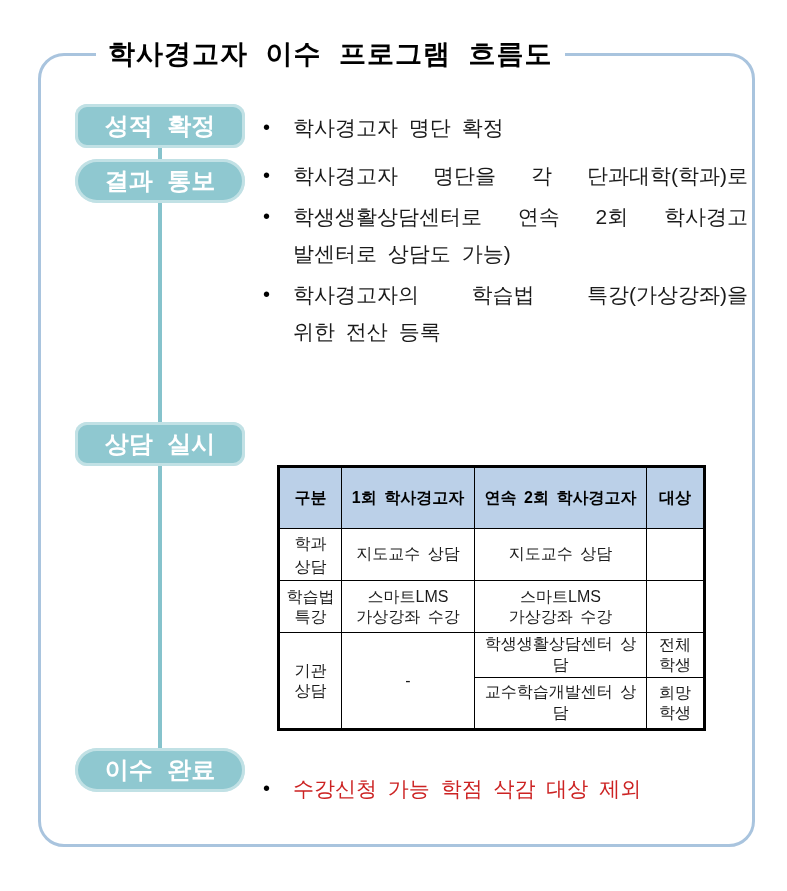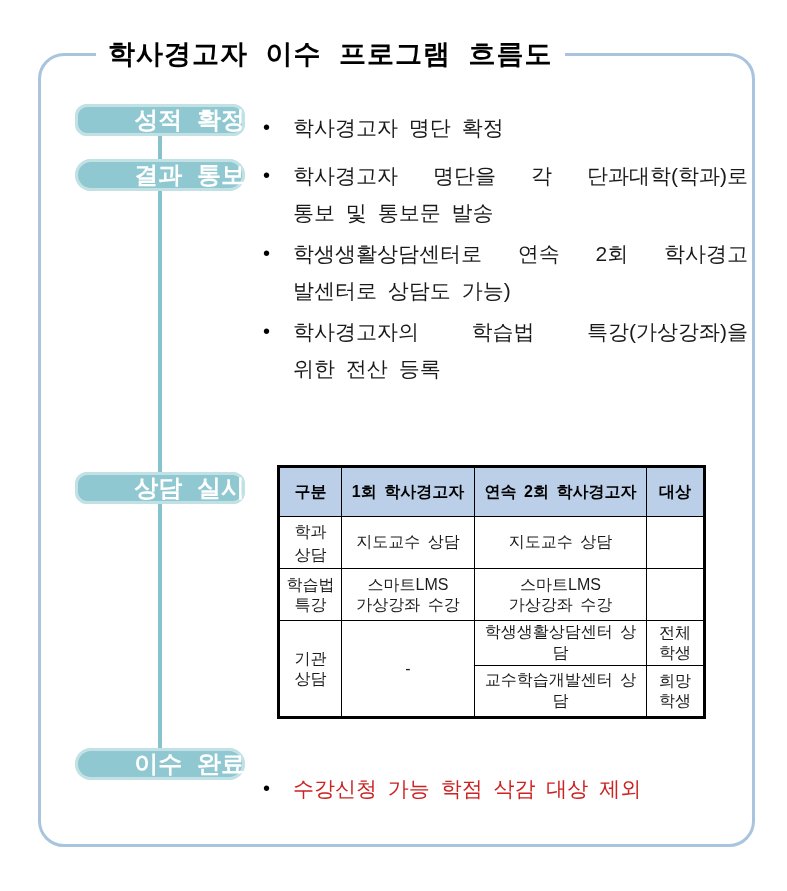--- a/index.html
+++ b/index.html
@@ -21,28 +21,28 @@
   
   .title{position:absolute;left:96px;top:28px;z-index:2;background:#ffffff;
          padding:0 12px;font-size:27px;font-weight:bold;color:#000;
          letter-spacing:1px;word-spacing:9px;margin-top:8px;}
 
   
   .flow-line{position:absolute;left:158px;top:126px;width:4px;height:650px;
              background:var(--teal-line);z-index:1;}
 
   
-  .step{position:absolute;left:75px;width:170px;height:32px;z-index:2;
+  .step{position:absolute;left:75px;width:170px;height:44px;z-index:2;
         background:var(--teal);border-radius:12px;
         box-shadow:inset 0 0 0 3px rgba(255,255,255,0.45);
-        display:flex;align-items:center;justify-content:flex-end;
+        display:flex;align-items:center;justify-content:center;
         color:#ffffff;font-size:24px;font-weight:bold;word-spacing:8px;}
   .step-1{top:104px;}
   .step-2{top:159px;border-radius:22px;}
-  .step-3{top:472px;}
+  .step-3{top:422px;}
   .step-4{top:748px;border-radius:22px;}
 
   
   .notes{position:absolute;left:263px;width:485px;z-index:2;}
   .notes-1{top:109px;}
   .notes-2{top:157px;}
   .notes-4{top:770px;}
   .bullet-item{display:flex;margin-bottom:4px;}
   .dot{width:30px;font-size:20px;line-height:37px;color:#000;text-align:left;flex:0 0 30px;}
   .lines{flex:1;}
@@ -50,21 +50,21 @@
   .line.fill{text-align:justify;text-align-last:justify;}
   .notes-4 .line{color:var(--red);}
 
   
   .tbl-wrap{position:absolute;left:277px;top:465px;z-index:2;}
   table{border-collapse:collapse;table-layout:fixed;}
   th,td{border:1px solid #000;text-align:center;vertical-align:middle;
         font-size:16px;color:var(--ink);white-space:pre-line;word-spacing:3px;
         padding:0 2px;}
   table{border:3px solid #000;}
-  th{background:var(--header-bg);font-weight:bold;color:#000;height:50px;}
+  th{background:var(--header-bg);font-weight:bold;color:#000;height:62px;}
   .c0{width:63px;} .c1{width:133px;} .c2{width:172px;} .c3{width:58px;}
   .r-tall{height:52px;} .r-mid{height:45px;}
   .squeeze{line-height:23px;}
   .cell-2line{line-height:20px;margin-left:37px;}
 </style>
 </head>
 <body>
 
 <div class="canvas">
 
@@ -94,21 +94,20 @@
         <div class="line">학사경고자 명단 확정</div>
       </div>
     </div>
   </div>
 
   <div class="notes notes-2">
     <div class="bullet-item">
       <span class="dot">•</span>
       <div class="lines">
         <div class="line fill">학사경고자 명단을 각 단과대학(학과)로</div>
-        <div class="line">통보 및 통보문 발송</div>
       </div>
     </div>
     <div class="bullet-item">
       <span class="dot">•</span>
       <div class="lines">
         <div class="line fill">학생생활상담센터로 연속 2회 학사경고</div>
         <div class="line">발센터로 상담도 가능)</div>
       </div>
     </div>
     <div class="bullet-item">

